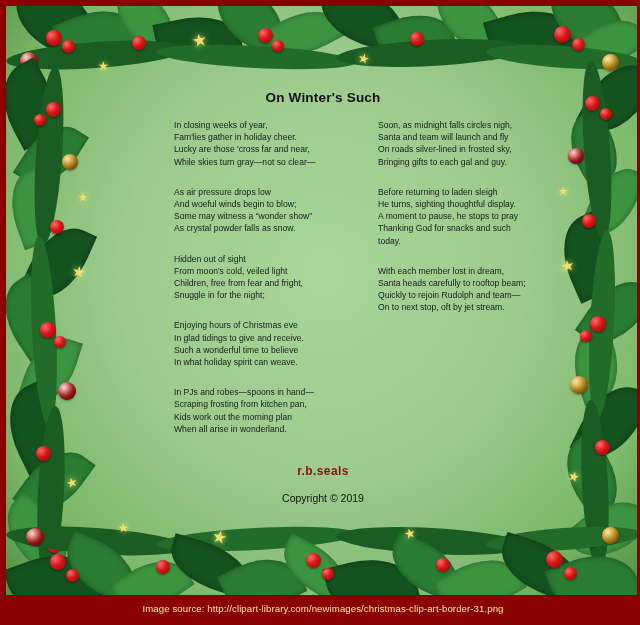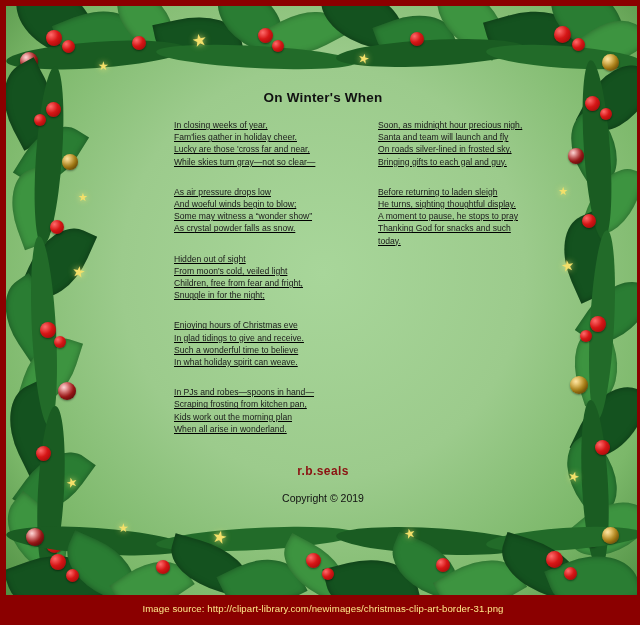--- a/index.html
+++ b/index.html
@@ -88,21 +88,21 @@
     letter-spacing: 0.2px;
   }
   #columns {
     position: absolute;
     top: 113px;
     left: 168px;
     width: 360px;
     display: flex;
     gap: 48px;
   }
-  .column { width: 156px; text-decoration: underline; }
+  .column { width: 156px; }
   .stanza {
     margin-bottom: 18px;
     font-size: 8.6px;
     line-height: 1.42;
     color: #1a1a1a;
     white-space: pre-line;
   }
   #author {
     position: absolute;
     top: 458px;
@@ -274,21 +274,21 @@
       <div class="berry" style="left:558px;bottom:18px; width:13px; height:13px;"></div>
 
       <div class="bauble" style="left:20px; bottom:52px; width:18px; height:18px; background:radial-gradient(circle at 33% 30%,#ffd9d9,#c71f1f 55%,#6d0606);"></div>
       <div class="bauble" style="left:596px;bottom:54px; width:17px; height:17px; background:radial-gradient(circle at 33% 30%,#ffe7a6,#d9a21c 55%,#7a5405);"></div>
 
       <div class="star" style="left:206px;bottom:52px; transform:rotate(12deg);">★</div>
       <div class="star" style="left:398px;bottom:58px; font-size:13px; transform:rotate(-14deg);">★</div>
       <div class="star" style="left:112px;bottom:64px; font-size:12px;">★</div>
     </div>
 
-    <div id="poem-title">On Winter's When</div>
+    <div id="poem-title">On Winter's Such</div>
 
     <div id="columns">
       <div class="column">
         <div class="stanza">In closing weeks of year,
 Fam'lies gather in holiday cheer.
 Lucky are those 'cross far and near,
 While skies turn gray—not so clear—</div>
         <div class="stanza">As air pressure drops low
 And woeful winds begin to blow;
 Some may witness a “wonder show”
@@ -300,28 +300,32 @@
         <div class="stanza">Enjoying hours of Christmas eve
 In glad tidings to give and receive.
 Such a wonderful time to believe
 In what holiday spirit can weave.</div>
         <div class="stanza">In PJs and robes—spoons in hand—
 Scraping frosting from kitchen pan,
 Kids work out the morning plan
 When all arise in wonderland.</div>
       </div>
       <div class="column">
-        <div class="stanza">Soon, as midnight hour precious nigh,
+        <div class="stanza">Soon, as midnight falls circles nigh,
 Santa and team will launch and fly
 On roads silver-lined in frosted sky,
 Bringing gifts to each gal and guy.</div>
         <div class="stanza">Before returning to laden sleigh
 He turns, sighting thoughtful display.
 A moment to pause, he stops to pray
 Thanking God for snacks and such today.</div>
+        <div class="stanza">With each member lost in dream,
+Santa heads carefully to rooftop beam;
+Quickly to rejoin Rudolph and team—
+On to next stop, oft by jet stream.</div>
       </div>
     </div>
 
     <div id="author">r.b.seals</div>
     <div id="copyright">Copyright © 2019</div>
   </div>
 
   <div id="footer">
     <span id="footer-text">Image source: http://clipart-library.com/newimages/christmas-clip-art-border-31.png</span>
   </div>

